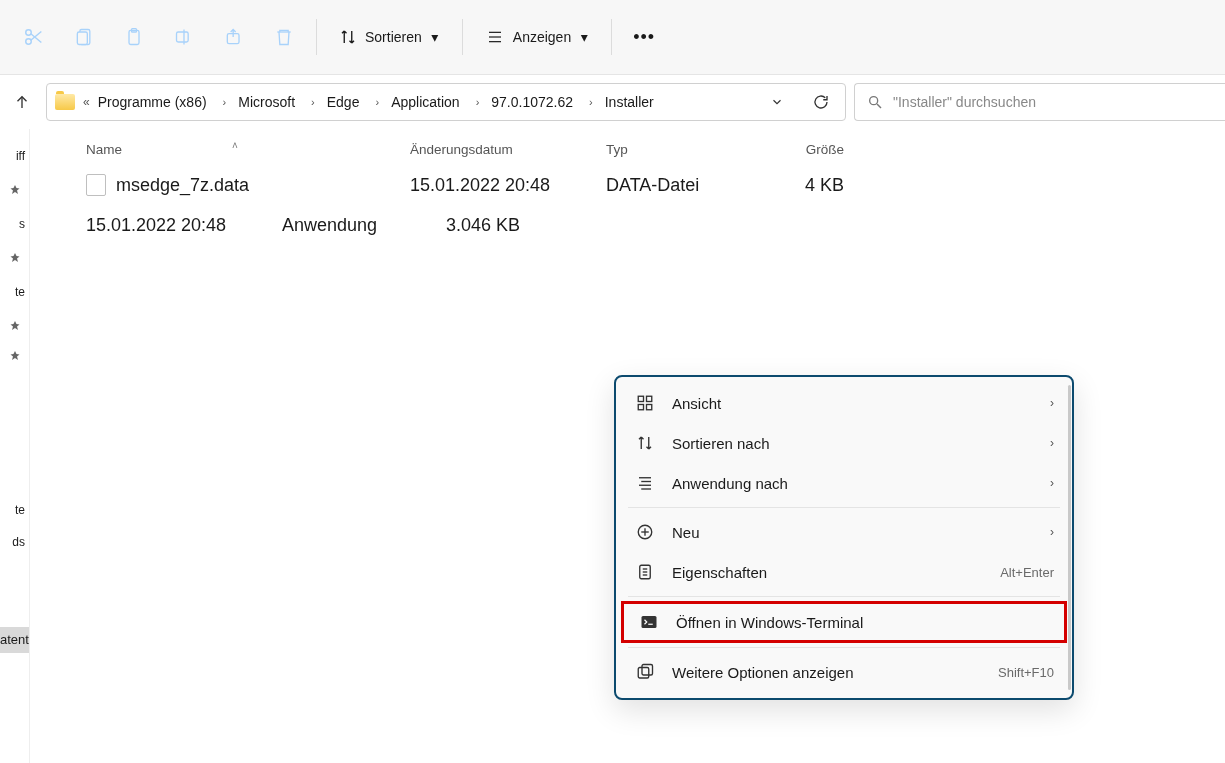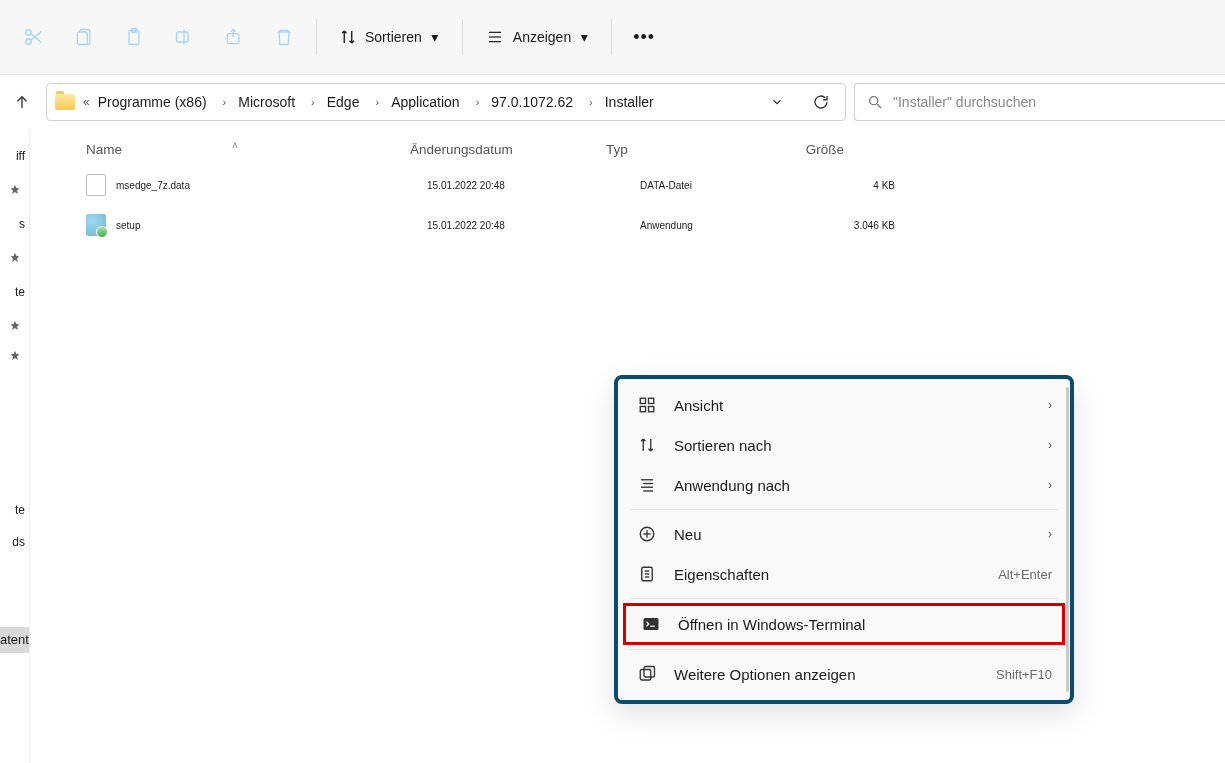--- a/index.html
+++ b/index.html
@@ -171,23 +171,22 @@
   }
   .col-name { width: 324px; position: relative; display:flex;align-items:center;}
   .col-date { width: 180px; }
   .col-type { width: 148px; margin-left: 16px; }
   .col-size { width: 90px; text-align: right; }
   .sort-chev { position:absolute; left:146px; top:-2px; color:#777; font-size:10px;}
   .fl-row {
     display: flex;
     align-items: center;
     height: 40px;
-    font-size: 10px;
+    font-size: 18px;
     color: #1a1a1a;
-    gap: 17px;
   }
   .file-ic {
     width:20px;height:22px;margin-right:10px;
     border:1px solid #bfbfbf;border-radius:2px;
     background:#fff;
     position:relative;
   }
   .file-ic.exe {
     border:none;
     background: radial-gradient(circle at 30% 30%, #a0d8f0, #6fb4d6);
@@ -201,21 +200,21 @@
   }
   .size-cell{text-align:right;}
 
   
   .ctx {
     position: absolute;
     left: 614px;
     top: 375px;
     width: 460px;
     background: #f9f9f9;
-    border: 4px solid #0c4a6e;
+    border: 2px solid #0c4a6e;
     border-radius: 8px;
     box-shadow: 0 10px 30px rgba(0,0,0,0.12);
     padding: 6px 4px;
   }
   .ctx-item {
     display: flex;
     align-items: center;
     height: 40px;
     padding: 0 14px 0 14px;
     border-radius: 4px;
@@ -418,24 +417,20 @@
       <div class="col-name" style="display:flex;align-items:center;">
         <div class="file-ic"></div>
         <span>msedge_7z.data</span>
       </div>
       <div class="col-date">15.01.2022 20:48</div>
       <div class="col-type">DATA-Datei</div>
       <div class="col-size size-cell">4 KB</div>
     </div>
 
     <div class="fl-row">
-      <div class="col-name" style="display:flex;align-items:center;">
-        <div class="file-ic exe"></div>
-        <span>setup</span>
-      </div>
       <div class="col-date">15.01.2022 20:48</div>
       <div class="col-type">Anwendung</div>
       <div class="col-size size-cell">3.046 KB</div>
     </div>
   </div>
 </div>
 
 <div class="ctx">
   <div class="ctx-scroll"></div>
 

